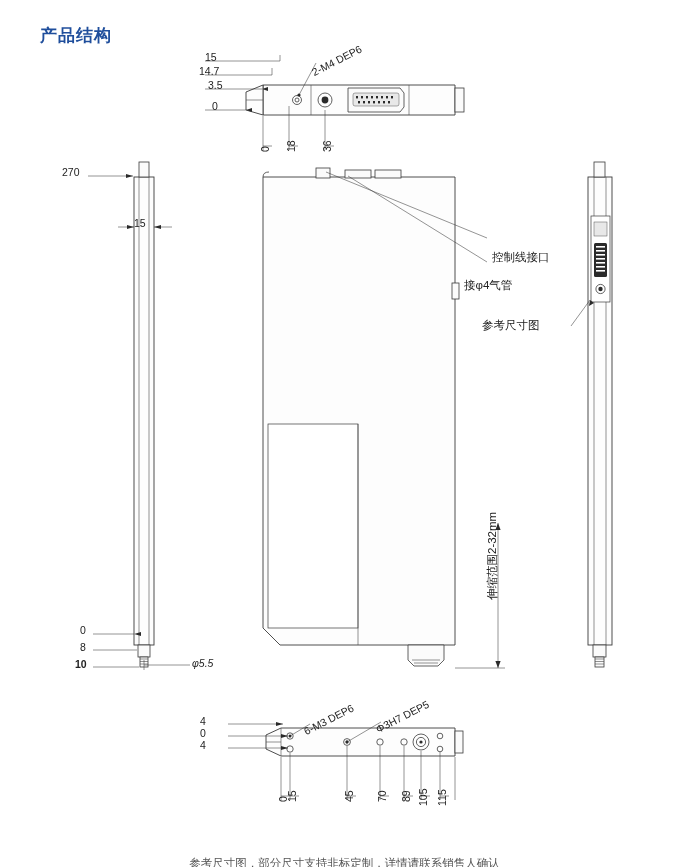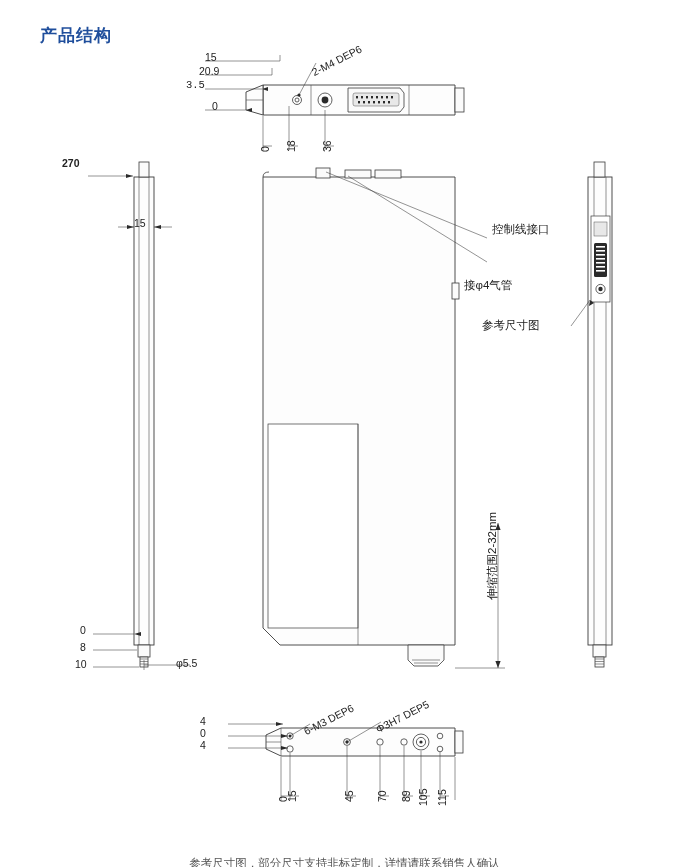--- a/index.html
+++ b/index.html
@@ -279,38 +279,38 @@
         <line x1="380" y1="796" x2="389" y2="796"></line>
         <line x1="404" y1="796" x2="413" y2="796"></line>
         <line x1="421" y1="796" x2="430" y2="796"></line>
         <line x1="440" y1="796" x2="449" y2="796"></line>
       </g>
     </g>
 
   </svg>
 
   <div class="lbl" style="left:205px; top:52px;">15</div>
-  <div class="lbl" style="left:199px; top:66px;">20.9</div>
-  <div class="lbl" style="left:186px; top:80px;font-family:Liberation Mono, monospace;">3.5</div>
+  <div class="lbl" style="left:199px; top:66px;">14.7</div>
+  <div class="lbl" style="left:208px; top:80px;">3.5</div>
   <div class="lbl" style="left:212px; top:101px;">0</div>
 
   <div class="lbl rot90" style="left:260px; top:152px;">0</div>
   <div class="lbl rot90" style="left:286px; top:152px;">18</div>
   <div class="lbl rot90" style="left:322px; top:152px;">36</div>
 
   <div class="lbl rot45" style="left:315px; top:67px;">2-M4 DEP6</div>
 
-  <div class="lbl" style="left:62px; top:158px;font-weight:bold;">270</div>
+  <div class="lbl" style="left:62px; top:167px;">270</div>
   <div class="lbl" style="left:134px; top:218px;">15</div>
   <div class="lbl" style="left:80px; top:625px;">0</div>
   <div class="lbl" style="left:80px; top:642px;">8</div>
-  <div class="lbl" style="left:75px; top:659px;">10</div>
-  <div class="lbl" style="left:176px; top:658px;">φ5.5</div>
-
-  <div class="lbl cn" style="left:492px; top:224px;">控制线接口</div>
+  <div class="lbl" style="left:75px; top:659px;font-weight:bold;">10</div>
+  <div class="lbl" style="left:192px; top:658px;font-style:italic;">φ5.5</div>
+
+  <div class="lbl cn" style="left:492px; top:252px;">控制线接口</div>
   <div class="lbl cn" style="left:464px; top:280px;">接φ4气管</div>
   <div class="lbl cn" style="left:482px; top:320px;">参考尺寸图</div>
   <div class="lbl cn rot90" style="left:487px; top:600px;">伸缩范围2-32mm</div>
 
   <div class="lbl" style="left:200px; top:716px;">4</div>
   <div class="lbl" style="left:200px; top:728px;">0</div>
   <div class="lbl" style="left:200px; top:740px;">4</div>
 
   <div class="lbl rot45" style="left:307px; top:726px;">6-M3 DEP6</div>
   <div class="lbl rot45" style="left:379px; top:724px;">Φ3H7 DEP5</div>

